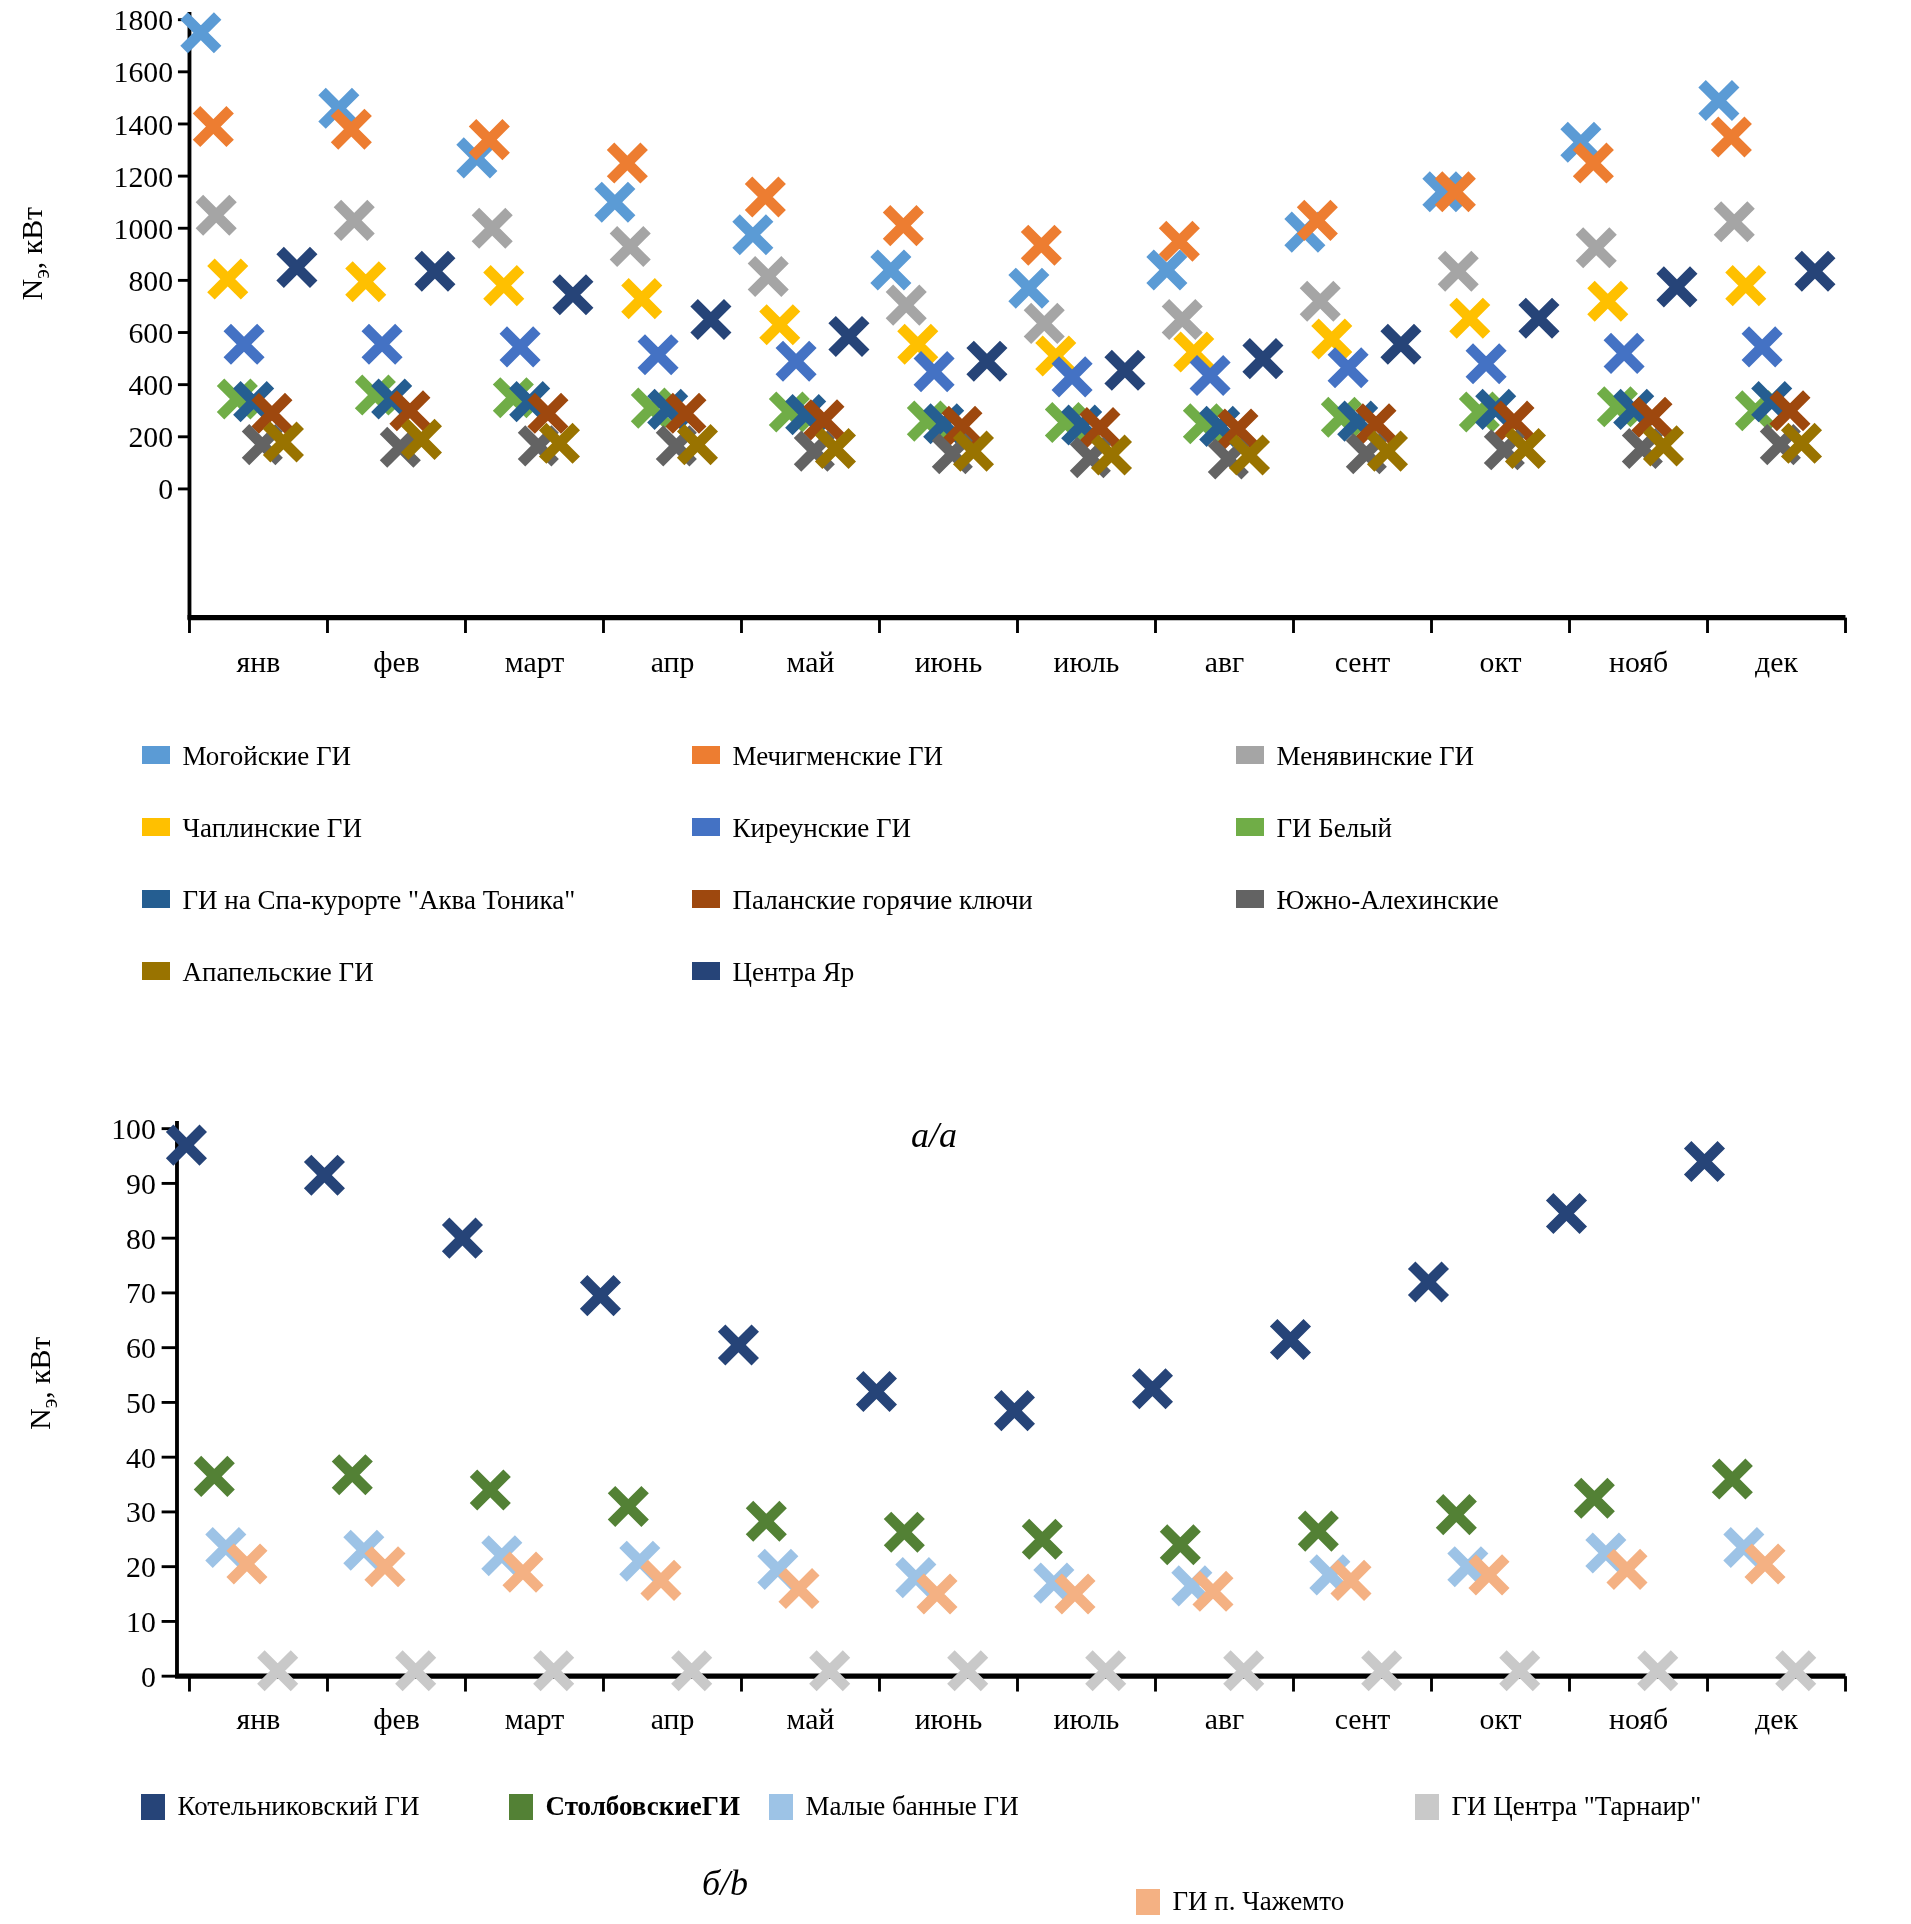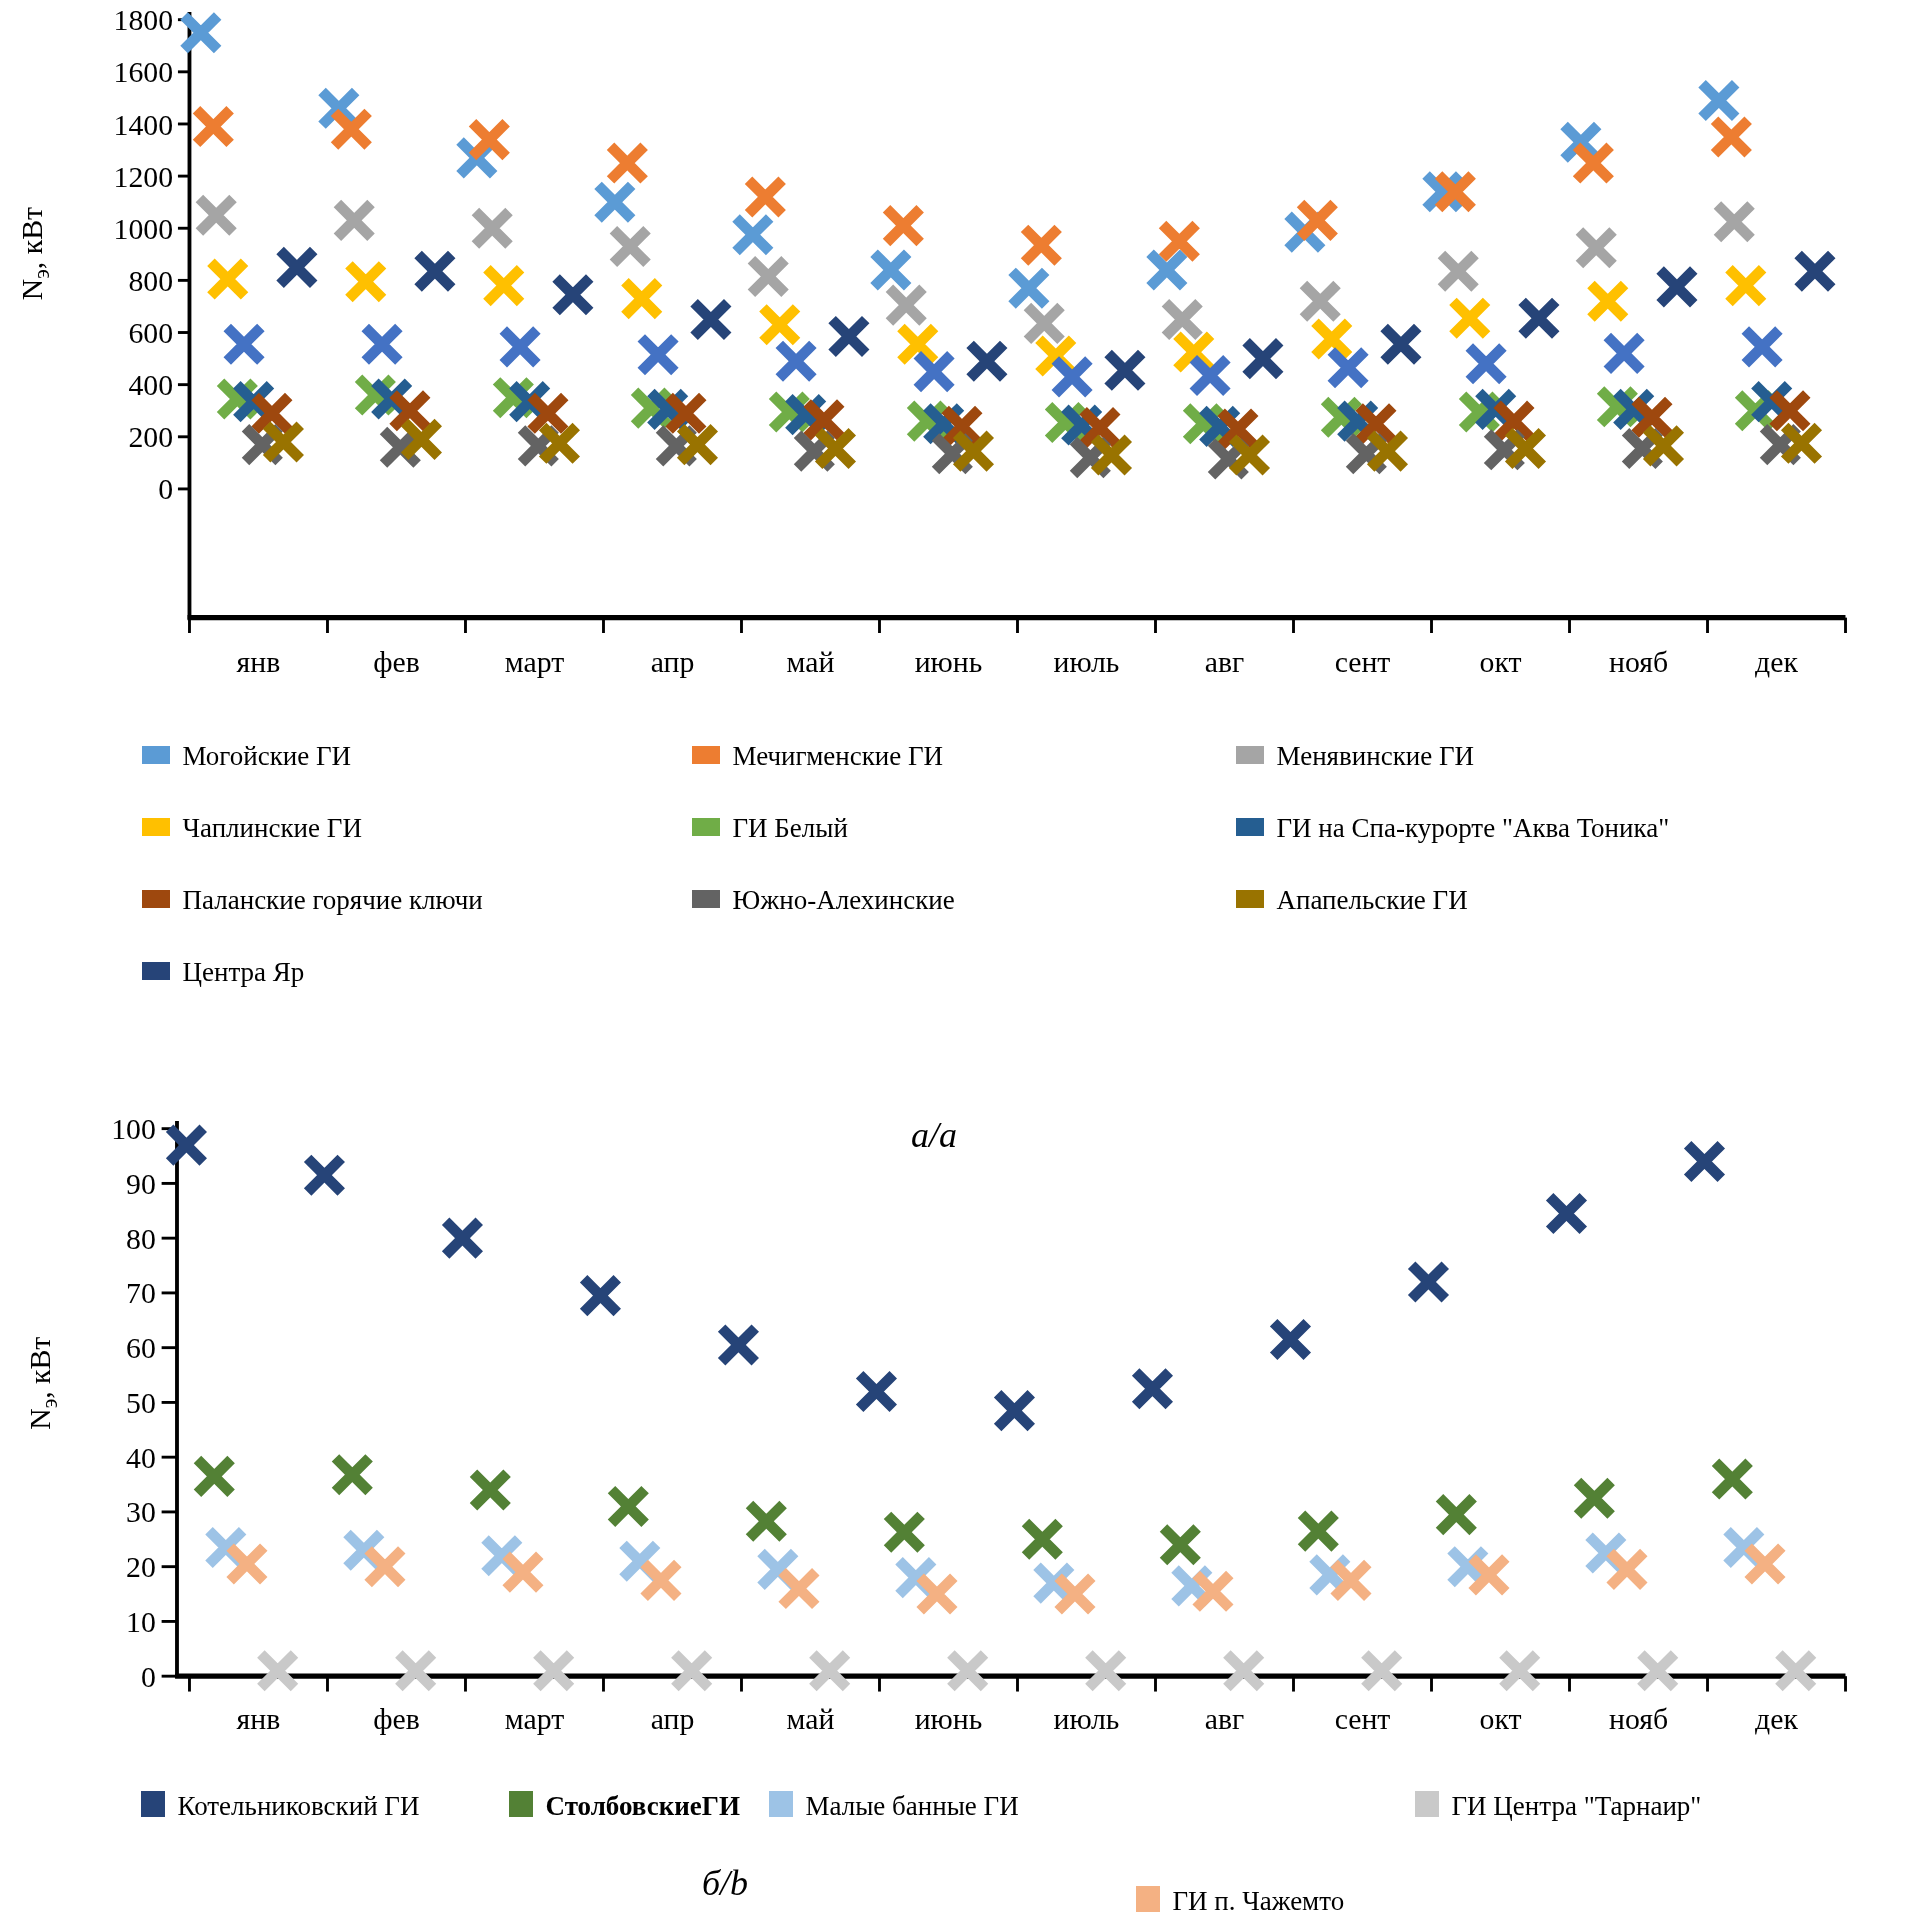--- a/index.html
+++ b/index.html
@@ -3,21 +3,21 @@
 <meta charset="utf-8">
 <style>
   html,body{margin:0;padding:0;background:#fff;}
   body{width:1912px;height:1924px;font-family:"Liberation Serif","DejaVu Serif",serif;}
   #figure{position:relative;width:1912px;height:1924px;overflow:hidden;background:#fff;}
   #plot{position:absolute;left:0;top:0;}
   svg text{fill:#000;}
   .legend-a{position:absolute;left:142px;top:741px;display:grid;
             grid-template-columns:550px 544px auto;grid-auto-rows:72px;}
   .legend-item{display:flex;align-items:flex-start;gap:12.5px;font-size:27px;color:#000;line-height:1.15;}
-  .legend-b .legend-item{position:absolute;top:0;}
+  .legend-b .legend-item{position:absolute;top:0;align-items:center;}
   .swatch{flex:none;}
   .swatch-a{width:28px;height:18px;margin-top:4.8px;}
   .swatch-b{width:24px;height:26px;margin-top:0px;}
   .caption{position:absolute;font-style:italic;font-size:36px;color:#000;}
   #caption-a{left:911px;top:1082px;margin-top:32px;}
   #caption-b{left:702px;top:1862px;}
 </style>
 </head>
 <body>
 
@@ -374,20 +374,24 @@
       </div>
       <div class="legend-item">
         <span class="swatch swatch-a" style="background: rgb(165, 165, 165);"></span>
         <span>Менявинские ГИ</span>
       </div>
       <div class="legend-item">
         <span class="swatch swatch-a" style="background: rgb(255, 192, 0);"></span>
         <span>Чаплинские ГИ</span>
       </div>
       <div class="legend-item">
+        <span class="swatch swatch-a" style="background: rgb(68, 114, 196);"></span>
+        <span>Киреунские ГИ</span>
+      </div>
+      <div class="legend-item">
         <span class="swatch swatch-a" style="background: rgb(112, 173, 71);"></span>
         <span>ГИ Белый</span>
       </div>
       <div class="legend-item">
         <span class="swatch swatch-a" style="background: rgb(37, 94, 145);"></span>
         <span>ГИ на Спа-курорте "Аква Тоника"</span>
       </div>
       <div class="legend-item">
         <span class="swatch swatch-a" style="background: rgb(158, 72, 14);"></span>
         <span>Паланские горячие ключи</span>

